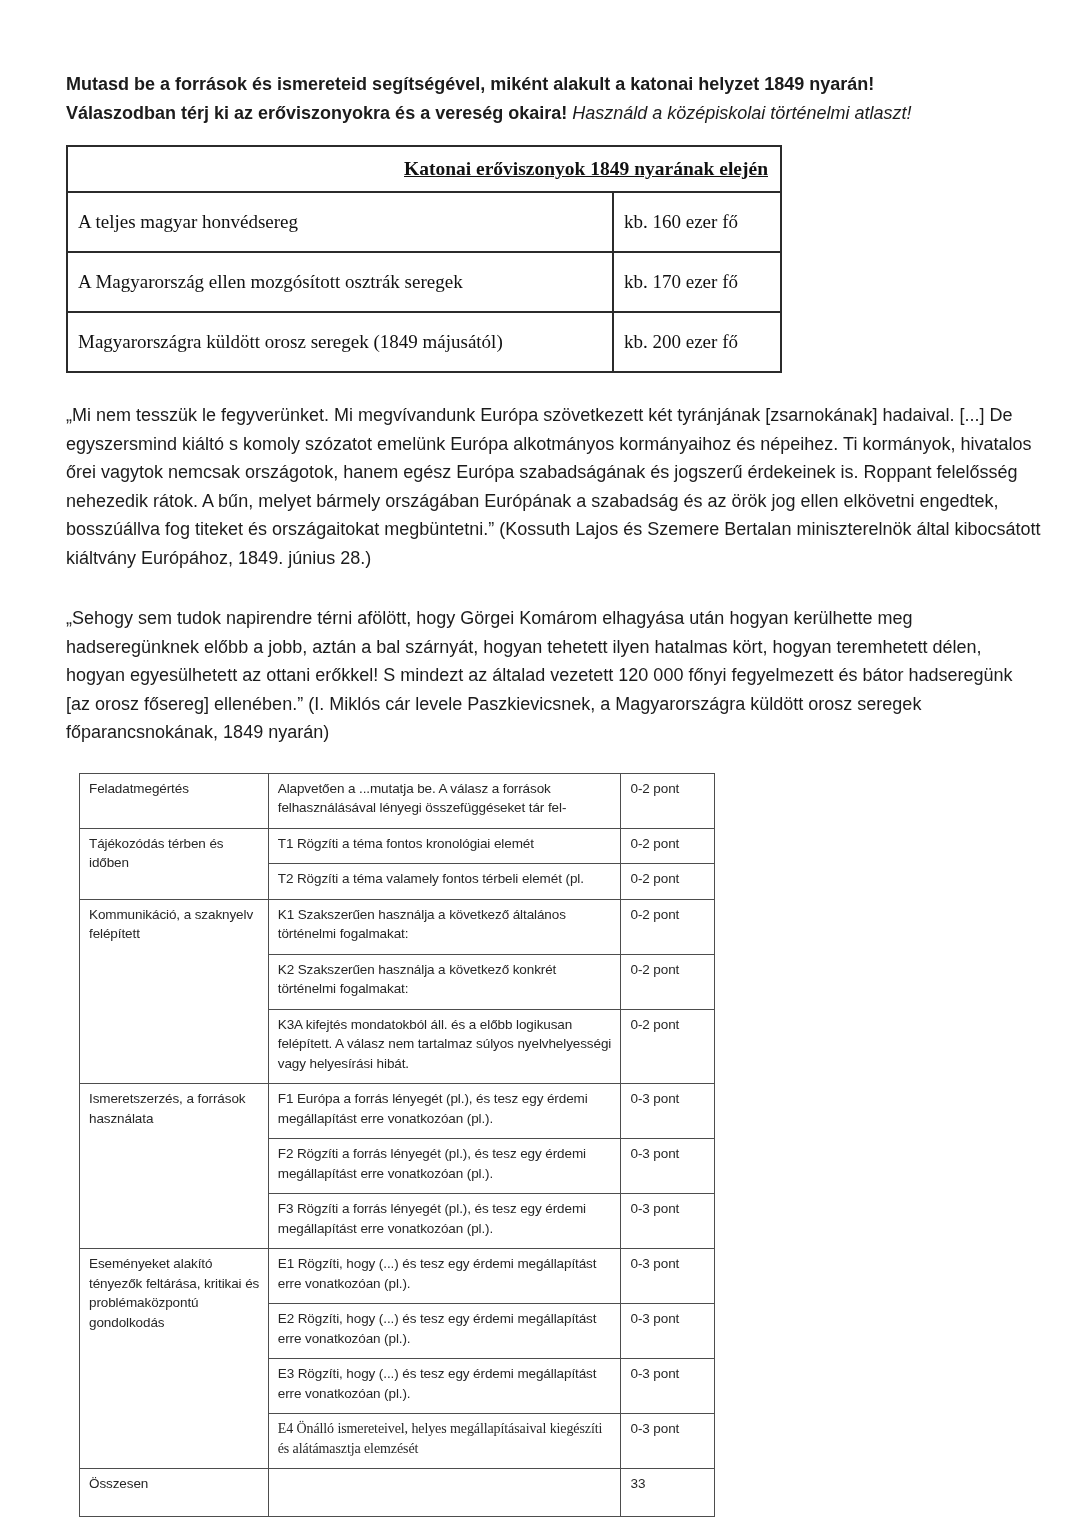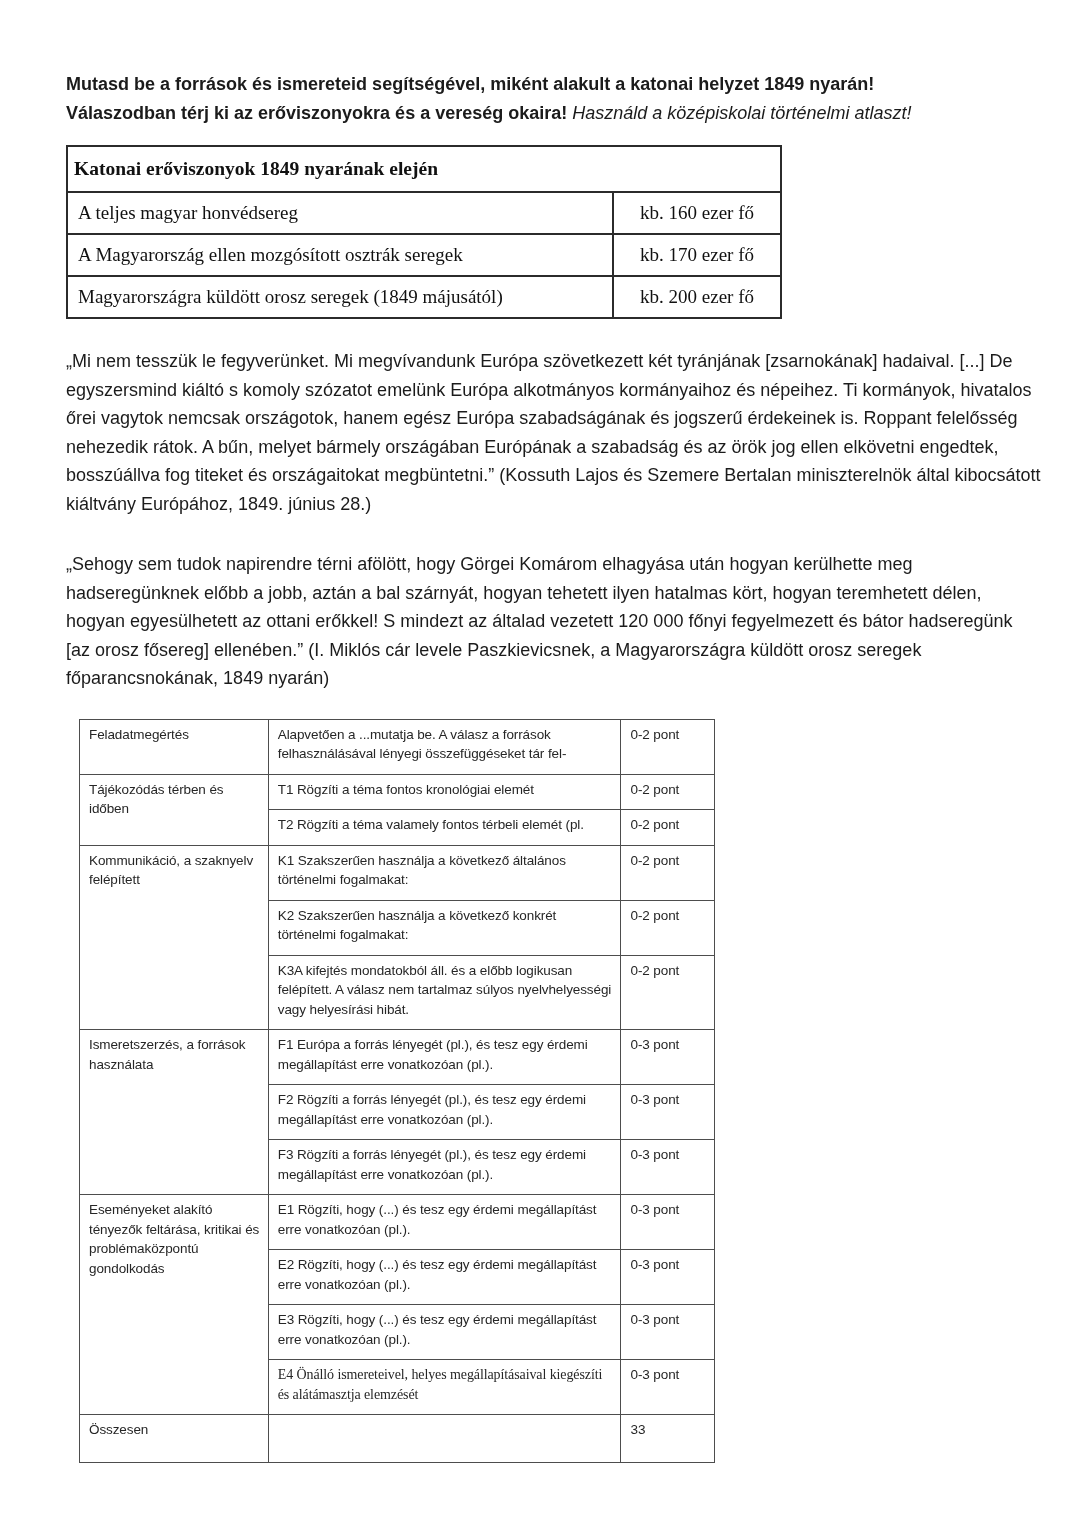--- a/index.html
+++ b/index.html
@@ -11,23 +11,23 @@
   
   .intro{font-size:18px;line-height:26px;margin:0 0 24px 0;}
   .intro .b{font-weight:bold;}
   .task{font-size:18px;line-height:28.5px;margin:0 0 18px 0;font-weight:bold;}
   .task .i{font-style:italic;font-weight:normal;margin-top:36px;}
   
   table.forces{
     border-collapse:collapse;width:716px;margin:0 0 28px 0;
     font-family:"Liberation Serif",serif;font-size:19px;color:#111;
   }
-  table.forces td{border:2px solid #2b2b2b;padding:7px 10px;height:26px;vertical-align:middle;}
-  table.forces td.title{text-align:left;font-weight:bold;font-size:19.5px;padding:9px 6px;}
-  table.forces td.value{width:146px;text-align:center;}
+  table.forces td{border:2px solid #2b2b2b;padding:16px 10px;height:26px;vertical-align:middle;}
+  table.forces td.title{text-align:right;font-weight:bold;font-size:19.5px;padding:9px 12px;text-decoration:underline;}
+  table.forces td.value{width:146px;}
   
   .quote{width:975px;font-size:18px;line-height:28.5px;margin:0 0 26px 0;}
   .quote.first{margin-bottom:32px;}
   
   table.rubric{
     border-collapse:collapse;width:636px;margin:0 14px 0 13px;
     font-size:13.5px;line-height:19.5px;color:#262626;letter-spacing:-0.1px;
   }
   table.rubric td{border:1px solid #4d4d4d;vertical-align:top;padding:5px 8px 10px 9px;}
   table.rubric td.cat{width:181px;}

